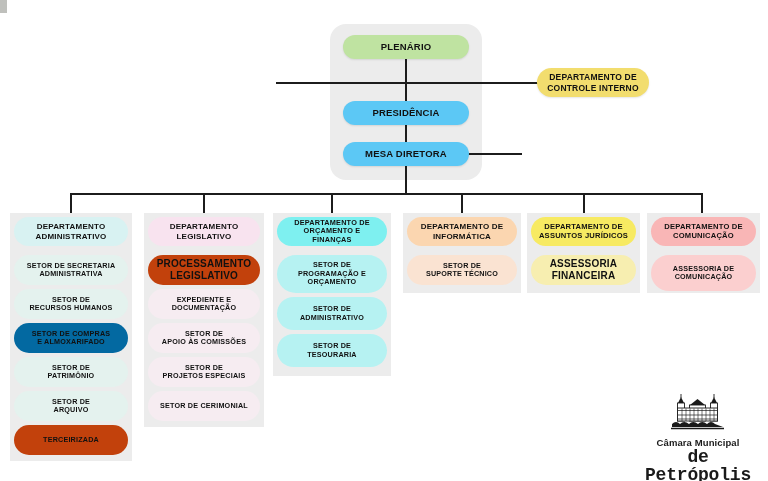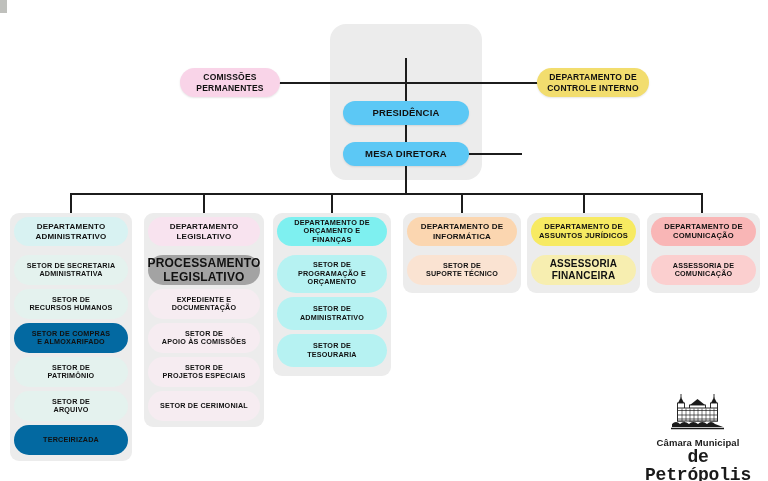--- a/index.html
+++ b/index.html
@@ -57,21 +57,21 @@
   .core-panel {
     position: absolute;
     background: #ececec;
     border-radius: 16px;
   }
 
   
   .col-panel {
     position: absolute;
     background: #ececec;
-    border-radius: 9px;
+    border-radius: 0;
   }
   .col-panel .node {
     position: absolute;
     box-shadow: none;
   }
 
   
   .logo-wrap {
     position: absolute;
     left: 636px;
@@ -131,33 +131,32 @@
 
   <div class="line h" style="left:70px; top:193px; width:632px;"></div>
 
   <div class="line v" style="left:70px; top:193px; height:24px;"></div>
   <div class="line v" style="left:203px; top:193px; height:24px;"></div>
   <div class="line v" style="left:331px; top:193px; height:24px;"></div>
   <div class="line v" style="left:461px; top:193px; height:24px;"></div>
   <div class="line v" style="left:583px; top:193px; height:24px;"></div>
   <div class="line v" style="left:701px; top:193px; height:24px;"></div>
 
+  <div class="node" style="left:343px; top:35px; width:126px; height:24px; background:#bfe3a1; font-size:9.5px;">
+    <span>PLENÁRIO</span>
+  </div>
 
   <div class="node" style="left:343px; top:142px; width:126px; height:24px; background:#5cc8f5; font-size:9.5px;">
     <span>MESA DIRETORA</span>
   </div>
 
   <div class="node" style="left:343px; top:101px; width:126px; height:24px; background:#5cc8f5; font-size:9.5px;">
     <span>PRESIDÊNCIA</span>
   </div>
 
-  <div class="node" style="left:180px; top:68px; width:100px; height:29px; background:#f9d4e8; font-size:8.5px; flex-direction:column;">
-    <span>COMISSÕES</span>
-    <span>PERMANENTES</span>
-  </div>
 
   <div class="node" style="left:537px; top:68px; width:112px; height:29px; background:#f2dd6e; font-size:8.5px; flex-direction:column;">
     <span>DEPARTAMENTO DE</span>
     <span>CONTROLE INTERNO</span>
   </div>
 
 
   <div class="col-panel" style="left:10px; top:213px; width:122px; height:248px;">
     <div class="node" style="left:4px; top:4px; width:114px; height:29px; background:#d8f2f2; font-size:8px; flex-direction:column;">
       <span>DEPARTAMENTO</span>
@@ -176,31 +175,31 @@
       <span>E ALMOXARIFADO</span>
     </div>
     <div class="node" style="left:4px; top:144px; width:114px; height:30px; background:#e4f2ee; font-size:7.2px; flex-direction:column;">
       <span>SETOR DE</span>
       <span>PATRIMÔNIO</span>
     </div>
     <div class="node" style="left:4px; top:178px; width:114px; height:30px; background:#e4f2ee; font-size:7.2px; flex-direction:column;">
       <span>SETOR DE</span>
       <span>ARQUIVO</span>
     </div>
-    <div class="node" style="left:4px; top:212px; width:114px; height:30px; background:#0369a1; font-size:7.2px;">
+    <div class="node" style="left:4px; top:212px; width:114px; height:30px; background:#c2410c; font-size:7.2px;">
       <span>TERCEIRIZADA</span>
     </div>
   </div>
 
   <div class="col-panel" style="left:144px; top:213px; width:120px; height:214px;">
     <div class="node" style="left:4px; top:4px; width:112px; height:29px; background:#f8e3ef; font-size:8px; flex-direction:column;">
       <span>DEPARTAMENTO</span>
       <span>LEGISLATIVO</span>
     </div>
-    <div class="node" style="left:4px; top:42px; width:112px; height:30px; background:#a3a3a3; font-size:12px; flex-direction:column;">
+    <div class="node" style="left:4px; top:42px; width:112px; height:30px; background:#c2410c; font-size:10px; flex-direction:column;">
       <span>PROCESSAMENTO</span>
       <span>LEGISLATIVO</span>
     </div>
     <div class="node" style="left:4px; top:76px; width:112px; height:30px; background:#f6ecf1; font-size:7.2px; flex-direction:column;">
       <span>EXPEDIENTE E</span>
       <span>DOCUMENTAÇÃO</span>
     </div>
     <div class="node" style="left:4px; top:110px; width:112px; height:30px; background:#f6ecf1; font-size:7.2px; flex-direction:column;">
       <span>SETOR DE</span>
       <span>APOIO ÀS COMISSÕES</span>
@@ -254,21 +253,21 @@
       <span>ASSESSORIA</span>
       <span>FINANCEIRA</span>
     </div>
   </div>
 
   <div class="col-panel" style="left:647px; top:213px; width:113px; height:80px;">
     <div class="node" style="left:4px; top:4px; width:105px; height:29px; background:#f9b6b6; font-size:7.6px; flex-direction:column;">
       <span>DEPARTAMENTO DE</span>
       <span>COMUNICAÇÃO</span>
     </div>
-    <div class="node" style="left:4px; top:42px; width:105px; height:30px; background:#fbcfcf; font-size:7.2px; flex-direction:column;">
+    <div class="node" style="left:4px; top:42px; width:105px; height:36px; background:#fbcfcf; font-size:7.2px; flex-direction:column;">
       <span>ASSESSORIA DE</span>
       <span>COMUNICAÇÃO</span>
     </div>
   </div>
 
   <div class="logo-wrap">
     <div class="logo-badge">
       <svg width="62" height="44" viewBox="0 0 62 44" xmlns="http://www.w3.org/2000/svg">
         <g fill="none" stroke="#1a1a1a" stroke-width="0.9">
 

